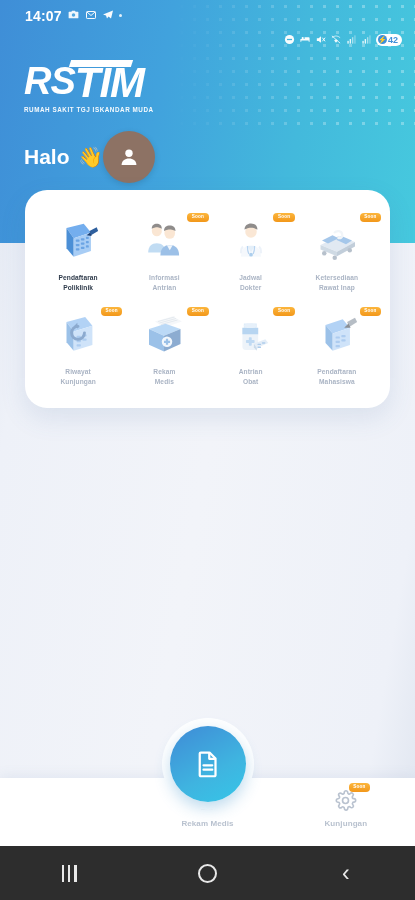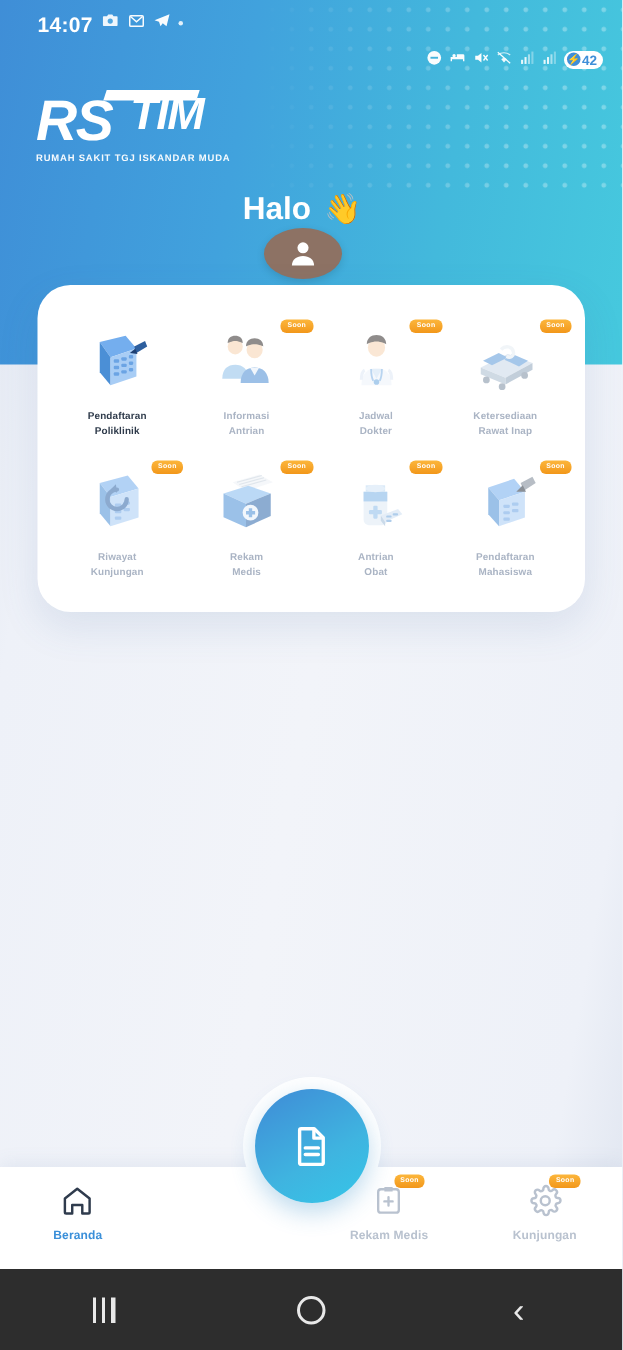--- a/index.html
+++ b/index.html
@@ -53,33 +53,33 @@
   
   .logo-wrap { position:absolute; top:63px; left:24px; z-index:4; }
   .logo-mark { display:flex; align-items:flex-start; position:relative; }
   .logo-rs {
     font-size:38px; font-weight:bold; color:#fff; letter-spacing:-1px;
     font-style:italic; line-height:.95; font-family:"Liberation Sans", sans-serif;
   }
   .logo-bar { position:absolute; left:46px; top:-3px; width:62px; height:7px;
               background:#fff; transform:skewX(-18deg); }
   .logo-tim {
-    font-size:30px; font-weight:bold; color:#fff; letter-spacing:-1px;
-    font-style:italic; line-height:.95; margin-left:12px;
+    font-size:42px; font-weight:bold; color:#fff; letter-spacing:-1px;
+    font-style:italic; line-height:.95; margin-left:0;
   }
   .logo-sub {
     margin-top:3px; font-size:6.3px; color:#fff; letter-spacing:.55px;
     font-weight:bold; opacity:.95; white-space:nowrap;
   }
 
   
   .greet-row {
     position:absolute; top:128px; left:0; right:0; height:58px;
     display:flex; align-items:center; justify-content:flex-start;
-    padding:0 36px 0 24px; z-index:4;flex-direction:column;
+    padding:0 36px 0 24px; z-index:4;
   }
   .greet { display:flex; align-items:center; gap:9px; }
   .greet-text { font-size:21px; font-weight:bold; color:#fff; }
   .greet-wave { font-size:20px; line-height:1; }
   .avatar {
     width:52px; height:52px; border-radius:50%;
     background:#8d7264; display:flex; align-items:center; justify-content:center;
     box-shadow:0 2px 6px rgba(0,0,0,.13);
   }
 
@@ -435,28 +435,20 @@
 Mahasiswa</div>
       </div>
 
     </div>
   </div>
 
   <div class="fab-notch"></div>
 
   <div class="bottombar">
 
-    <div class="nav-item active">
-      <div class="nav-ico">
-        <svg width="23" height="23" viewBox="0 0 24 24" fill="none" stroke="#2f3b4d" stroke-width="1.7" stroke-linejoin="round">
-          <path d="M3.4 10.4L12 3.6l8.6 6.8V20a.9.9 0 01-.9.9h-4.2v-6h-7v6H4.3A.9.9 0 013.4 20z"></path>
-        </svg>
-      </div>
-      <div class="nav-label">Beranda</div>
-    </div>
 
 
     <div class="nav-item spacer">
       <div class="nav-ico"></div>
         <div class="nav-label"></div>
     </div>
 
     <div class="nav-item">
       <div class="nav-ico">
         <svg width="22" height="22" viewBox="0 0 24 24" fill="none" stroke="#b9c2cf" stroke-width="1.7" stroke-linejoin="round">

